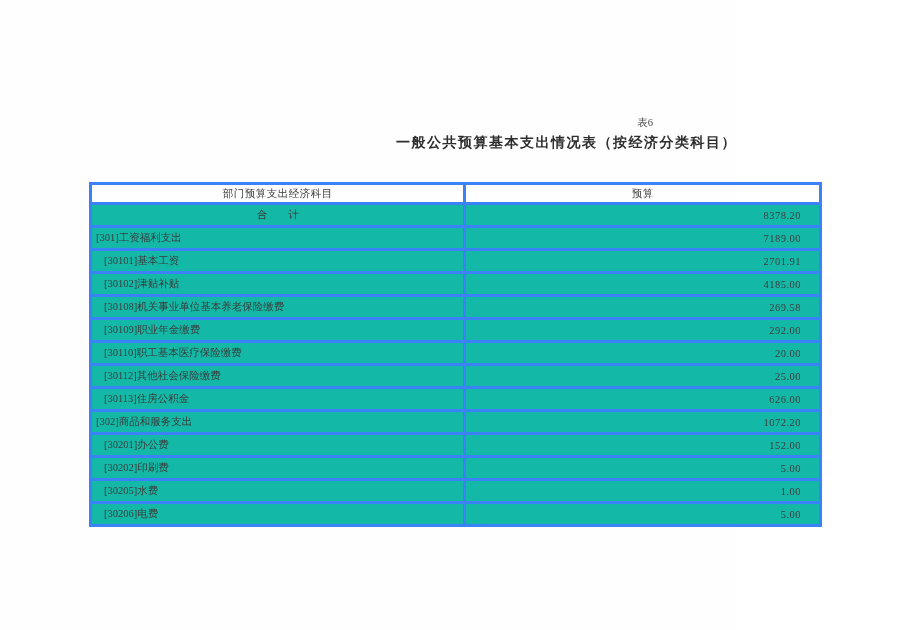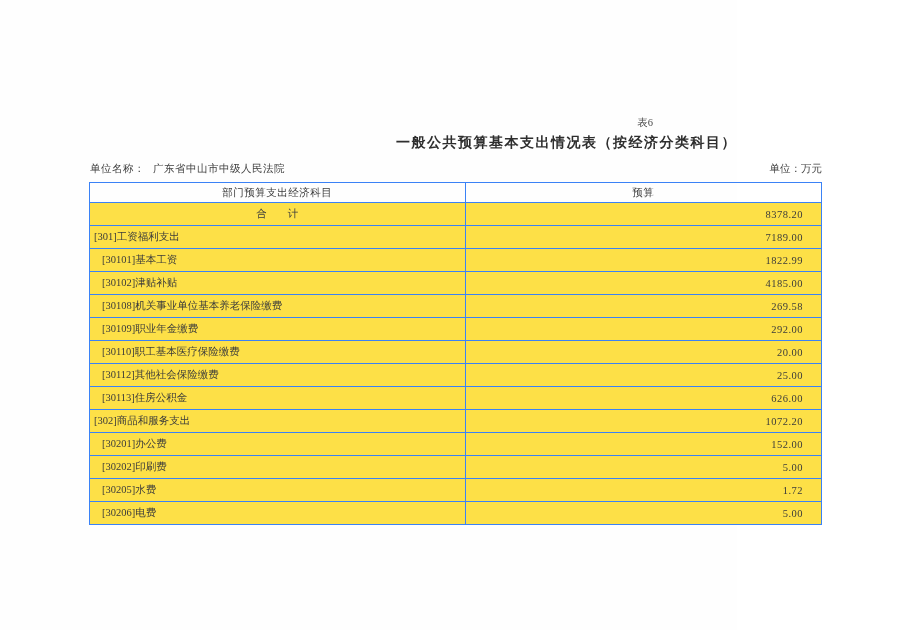--- a/index.html
+++ b/index.html
@@ -52,29 +52,29 @@
   .budget-table {
     position: absolute;
     top: 182px;
     left: 89px;
     width: 733px;
     border-collapse: collapse;
     table-layout: fixed;
   }
   .budget-table th,
   .budget-table td {
-    border: 1px solid #3b82f6;
+    border: 3px solid #3b82f6;
     font-size: 10.5px;
     font-weight: normal;
     color: #3b3b3b;
     overflow: hidden;
     white-space: nowrap;
   }
   .budget-table thead tr { height: 20px; }
-  .budget-table tbody tr { height: 23px; background: #fde047; }
+  .budget-table tbody tr { height: 23px; background: #14b8a6; }
   .col-subject { width: 51.3%; text-align: center; letter-spacing: 0.5px; }
   .col-budget  { text-align: center; letter-spacing: 0.5px; }
   td.subject { text-align: left; padding-left: 4px; }
   td.subject.total { text-align: center; padding-left: 0; }
   td.subject.category { padding-left: 4px; }
   td.subject.item { padding-left: 12px; }
   td.budget {
     text-align: right;
     padding-right: 18px;
     letter-spacing: 0.5px;
@@ -82,46 +82,40 @@
 </style>
 </head>
 <body>
 
 <div class="page">
 
   <div class="table-tag">表6</div>
 
   <div class="title">一般公共预算基本支出情况表（按经济分类科目）</div>
 
-  <div class="meta">
-    <div>
-      <span class="unit-name-label">单位名称：</span><span class="unit-name-value">广东省中山市中级人民法院</span>
-    </div>
-    <div>单位：万元</div>
-  </div>
 
   <table class="budget-table">
     <thead>
       <tr>
         <th class="col-subject">部门预算支出经济科目</th>
         <th class="col-budget">预算</th>
       </tr>
     </thead>
     <tbody>
         <tr>
           <td class="subject total">合　　计</td>
           <td class="budget">8378.20</td>
         </tr>
         <tr>
           <td class="subject category">[301]工资福利支出</td>
           <td class="budget">7189.00</td>
         </tr>
         <tr>
           <td class="subject item">[30101]基本工资</td>
-          <td class="budget">1822.99</td>
+          <td class="budget">2701.91</td>
         </tr>
         <tr>
           <td class="subject item">[30102]津贴补贴</td>
           <td class="budget">4185.00</td>
         </tr>
         <tr>
           <td class="subject item">[30108]机关事业单位基本养老保险缴费</td>
           <td class="budget">269.58</td>
         </tr>
         <tr>
@@ -147,21 +141,21 @@
         <tr>
           <td class="subject item">[30201]办公费</td>
           <td class="budget">152.00</td>
         </tr>
         <tr>
           <td class="subject item">[30202]印刷费</td>
           <td class="budget">5.00</td>
         </tr>
         <tr>
           <td class="subject item">[30205]水费</td>
-          <td class="budget">1.72</td>
+          <td class="budget">1.00</td>
         </tr>
         <tr>
           <td class="subject item">[30206]电费</td>
           <td class="budget">5.00</td>
         </tr>
       </tbody>
   </table>
 
 </div>
 

